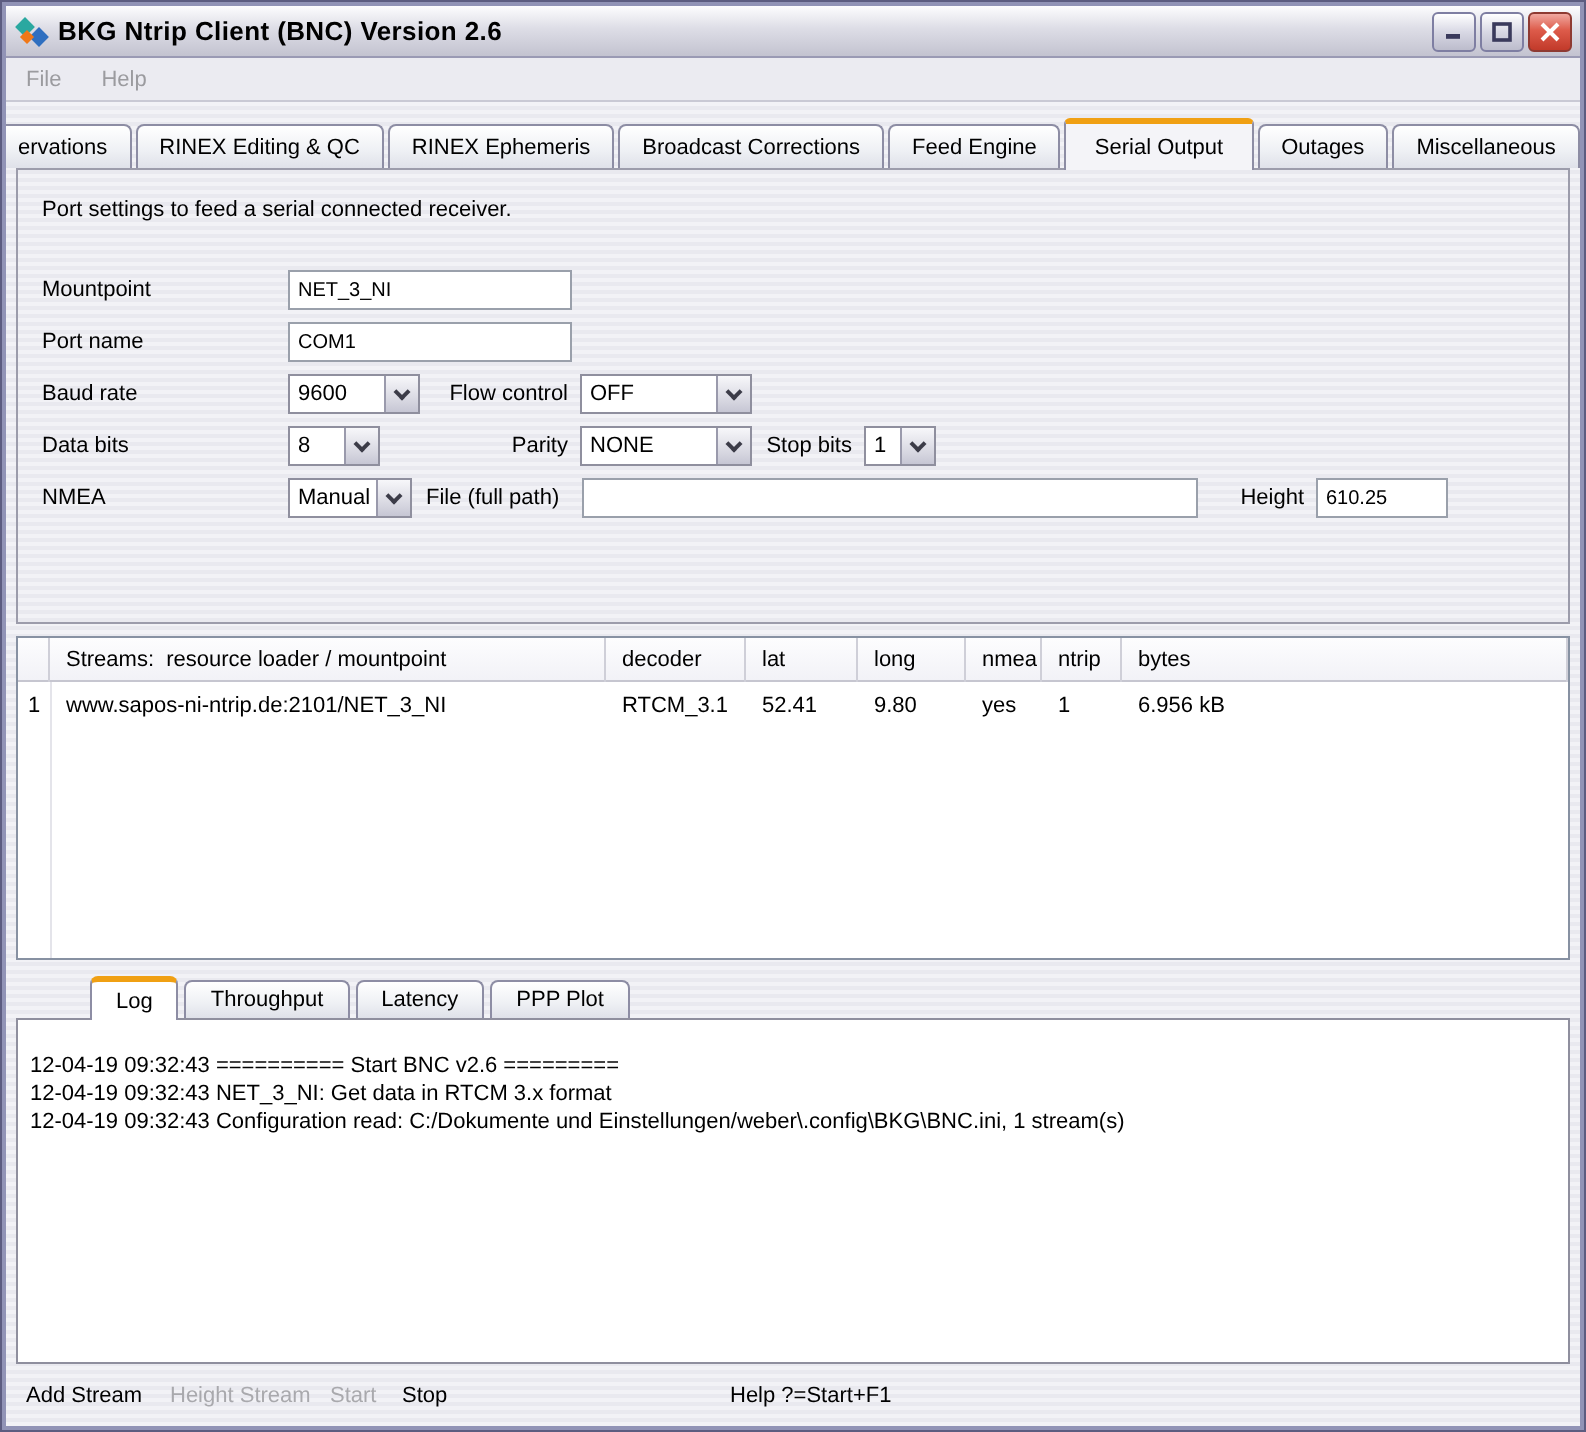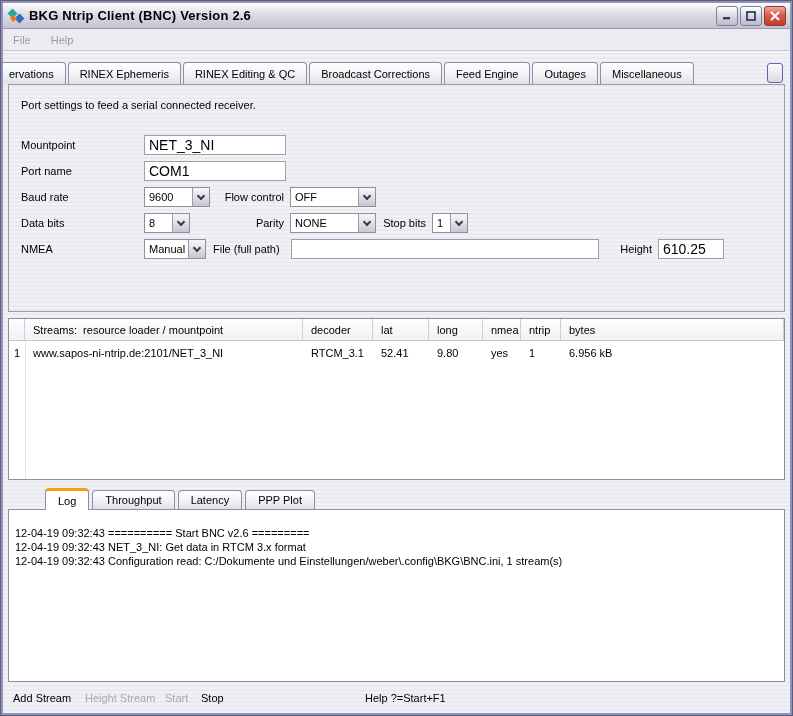--- a/index.html
+++ b/index.html
@@ -68,21 +68,21 @@
 
   
   .panel {
     height:228px; flex:0 0 228px; border:1px solid #9c9cab;
     position:relative; z-index:1; background:transparent;
   }
   .desc { position:absolute; left:12px; top:14px; }
   .f-label { position:absolute; height:20px; line-height:20px; }
   .f-input {
     position:absolute; height:20px; border:1px solid #9aa0ab; background:#fff;
-    font-family:"Liberation Sans",sans-serif; font-size:14px; padding:0 4px; color:#000;
+    font-family:"Liberation Sans",sans-serif; font-size:10px; padding:0 4px; color:#000;
   }
   .combo {
     position:absolute; height:20px; border:1px solid #8f8f9e; background:#fff;
     display:flex; align-items:center;
   }
   .combo .val { flex:1; padding:0 4px; white-space:nowrap; overflow:hidden; }
   .combo .btn {
     width:17px; height:18px; flex:0 0 17px;
     border-left:1px solid #9a9aac;
     background: linear-gradient(180deg,#f7f7fa 0%,#d6d6e0 70%,#c6c6d4 100%);
@@ -171,24 +171,25 @@
 
   <div class="menubar">
     <span>File</span>
     <span>Help</span>
   </div>
 
   <div class="client">
 
     <div class="tabbar">
       <div class="tab clipped">ervations</div>
+      <div class="tab">RINEX Editing &amp; QC</div>
       <div class="tab">RINEX Ephemeris</div>
-      <div class="tab">RINEX Editing &amp; QC</div>
       <div class="tab">Broadcast Corrections</div>
       <div class="tab">Feed Engine</div>
+      <div class="tab active">Serial Output</div>
       <div class="tab">Outages</div>
       <div class="tab">Miscellaneous</div>
       <div class="tab-arrows">
         <div class="tab-arrow"></div>
 
       </div>
     </div>
 
     <div class="panel">
       <div class="desc">Port settings to feed a serial connected receiver.</div>

